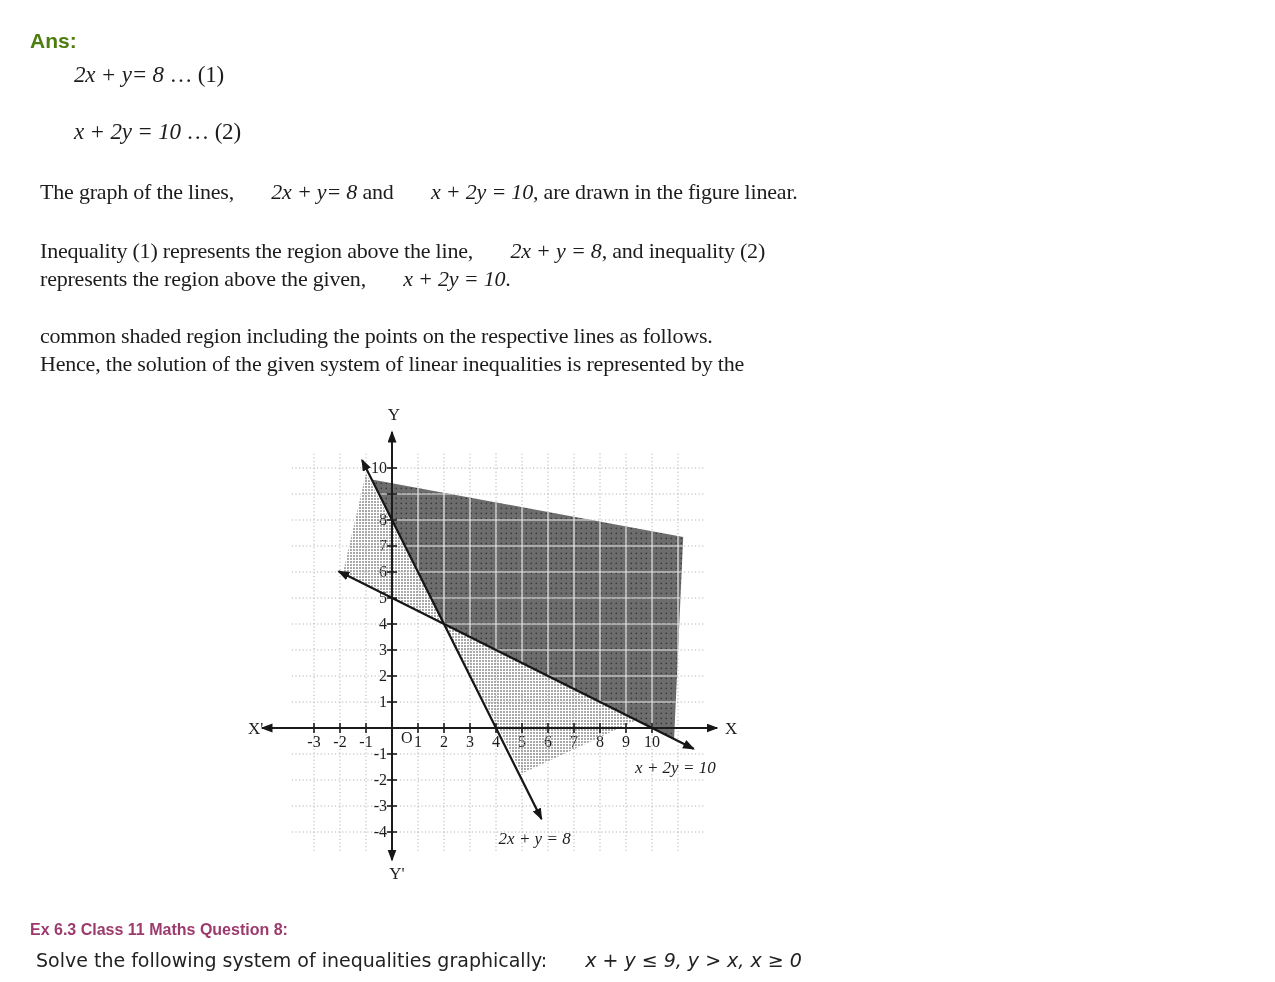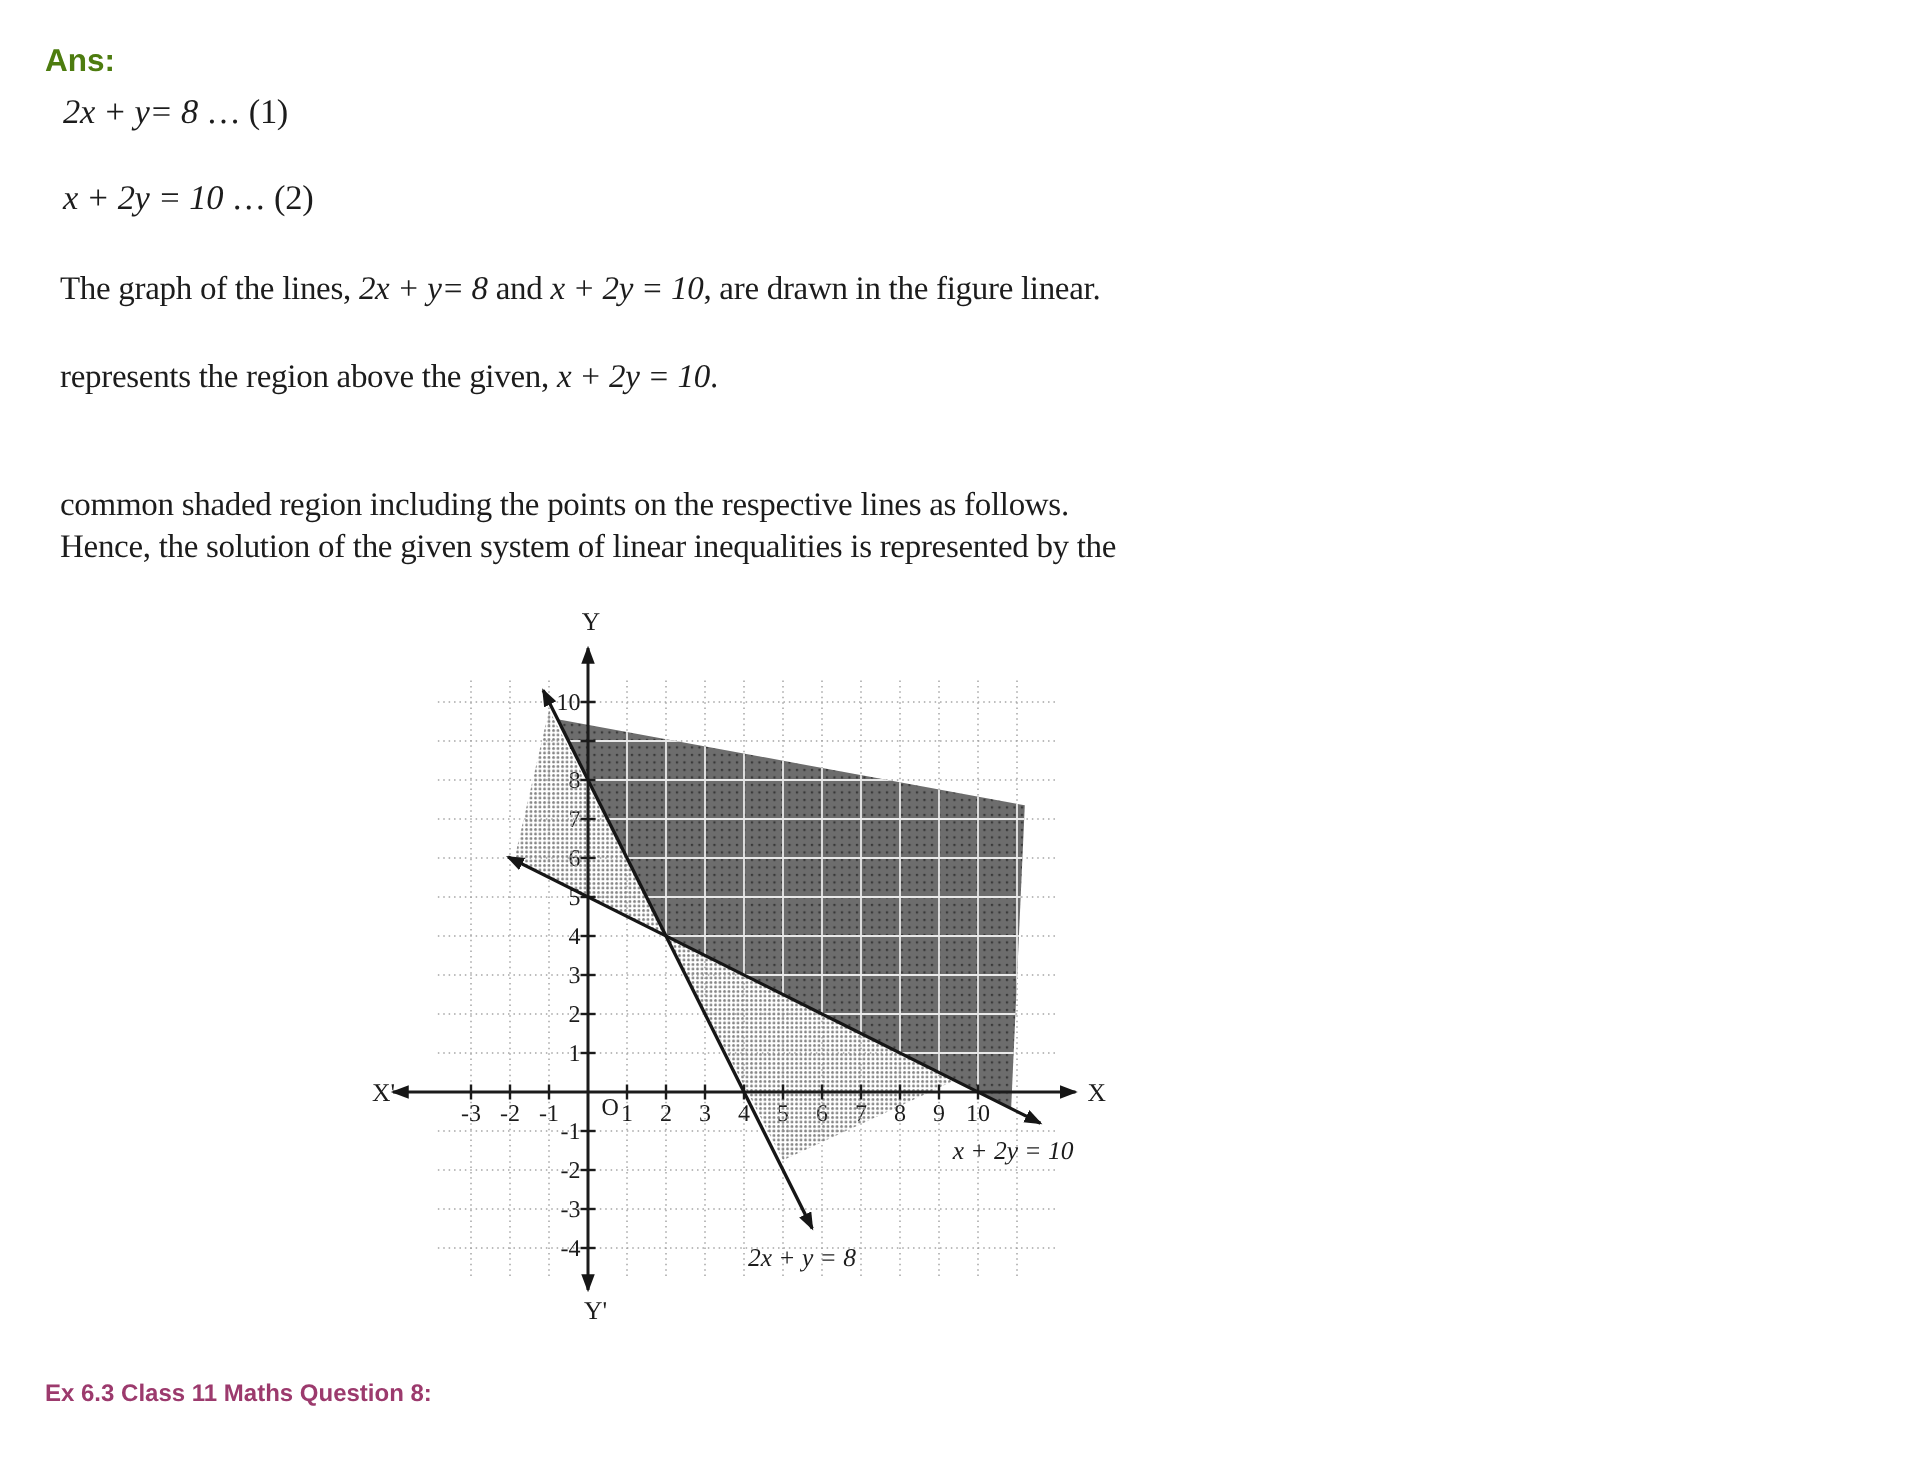--- a/index.html
+++ b/index.html
@@ -4,21 +4,21 @@
 <style>
   html,body{margin:0;padding:0;background:#fff;}
   .page{position:relative;width:1275px;height:982px;background:#ffffff;color:#1c1c1c;
         font-family:"Liberation Serif",serif;overflow:hidden;}
   .ans-label{position:absolute;left:30px;top:29px;font-family:"Liberation Sans",sans-serif;
         font-weight:bold;font-size:21px;color:#4d7c0f;}
   .eq{position:absolute;left:42px;font-size:23px;letter-spacing:-0.2px;}
   .eq1{top:62px;} .eq2{top:119px;}
   .para{position:absolute;left:40px;font-size:22px;letter-spacing:-0.2px;line-height:28px;white-space:nowrap;}
   .p1{top:178px;} .p2{top:237px;} .p3{top:322px;}
-  .math{font-style:italic;}
+  .math{font-style:italic;margin-left:32px;}
   .figure{position:absolute;left:245px;top:402px;width:505px;height:485px;}
   .heading{position:absolute;left:30px;top:921px;font-family:"Liberation Sans",sans-serif;
         font-weight:bold;font-size:16px;color:#9c3a6d;}
   .question{position:absolute;left:36px;top:949px;font-family:"DejaVu Sans",sans-serif;
         font-size:19px;color:#222;white-space:nowrap;}
   .question .math{font-style:italic;}
   svg text{font-family:"Liberation Serif",serif;fill:#1c1c1c;}
   svg .ticklabel{font-size:16px;}
   svg .axisletter{font-size:17px;}
   svg .eqlabel{font-size:17px;font-style:italic;}
@@ -30,20 +30,21 @@
 
   <div class="ans-label">Ans:</div>
 
   <div class="eq eq1"><span class="math">2x + y= 8</span><span> … (1)</span></div>
 
   <div class="eq eq2"><span class="math">x + 2y = 10</span><span> … (2)</span></div>
 
   <div class="para p1"><span>The graph of the lines, </span><span class="math">2x + y= 8</span><span> and </span><span class="math">x + 2y = 10</span><span>, are drawn in the figure linear.</span></div>
 
   <div class="para p2">
+    <div><span>Inequality (1) represents the region above the line, </span><span class="math">2x + y = 8</span><span>, and inequality (2)</span></div>
     <div><span>represents the region above the given, </span><span class="math">x + 2y = 10</span><span>.</span></div>
   </div>
 
   <div class="para p3">
     <div>common shaded region including the points on the respective lines as follows.</div>
     <div>Hence, the solution of the given system of linear inequalities is represented by the</div>
   </div>
 
   <div class="figure">
     <svg id="figure-svg" width="505" height="485" viewBox="0 0 505 485">
@@ -202,14 +203,15 @@
         </g>
         <g>
           <line x1="93.7" y1="169.35" x2="448.59999999999997" y2="346.8" stroke="#161616" stroke-width="2.2" marker-start="url(#arr)" marker-end="url(#arr)"></line>
           <text x="390.1" y="370.72" class="eqlabel">x + 2y = 10</text>
         </g>
       </svg>
   </div>
 
   <div class="heading">Ex 6.3 Class 11 Maths Question 8:</div>
 
+  <div class="question"><span>Solve the following system of inequalities graphically: </span><span class="math">x + y ≤ 9, y &gt; x, x ≥ 0</span></div>
 
 </div>
 
 </body></html>

